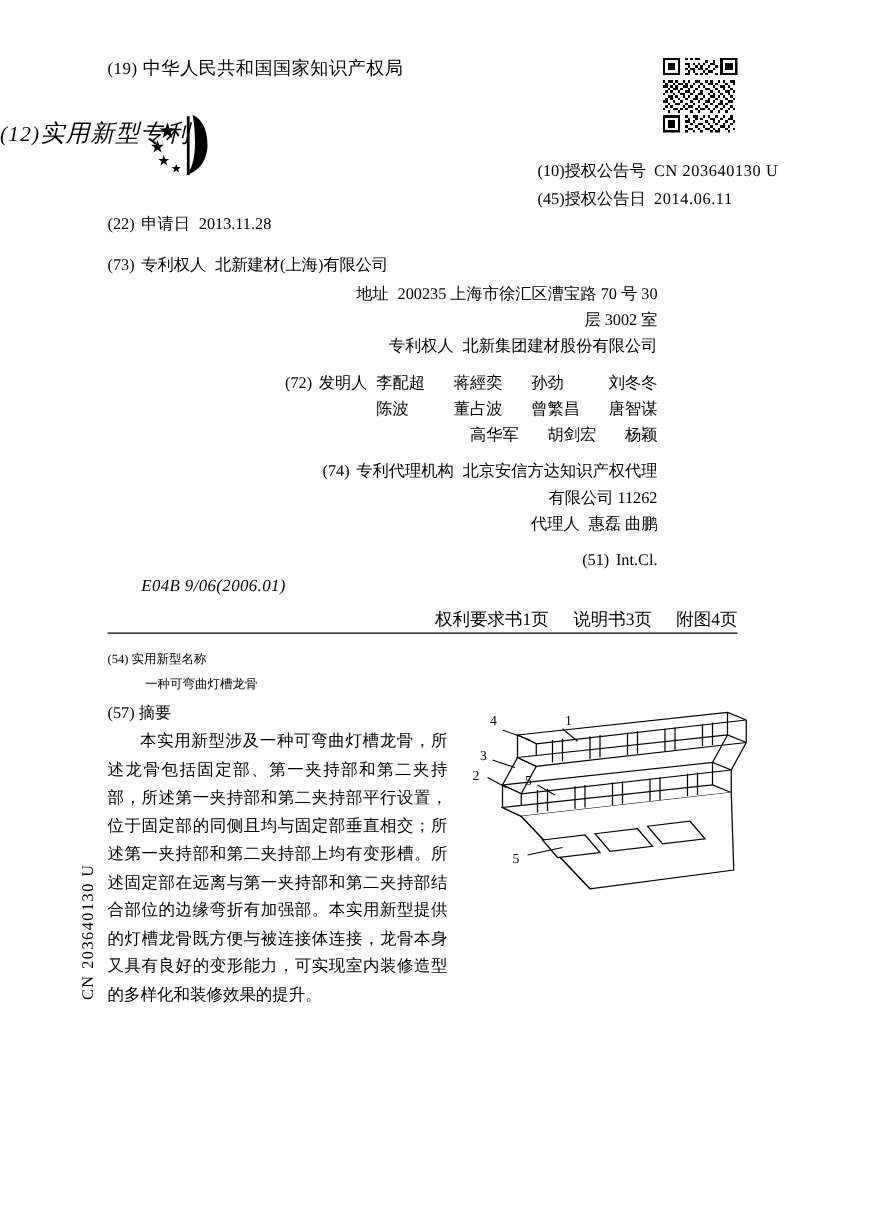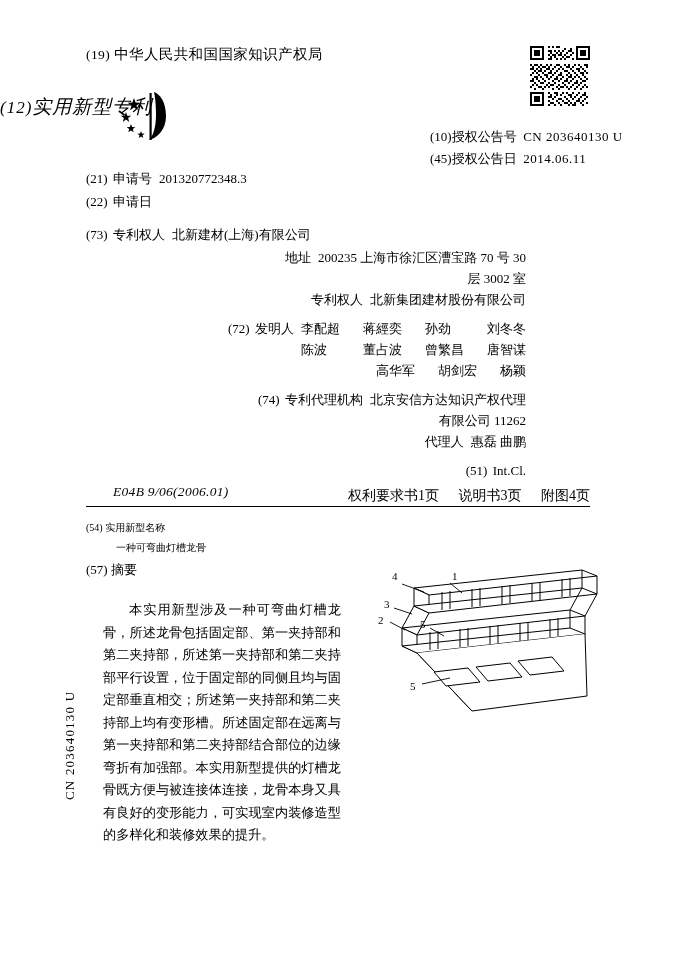--- a/index.html
+++ b/index.html
@@ -160,21 +160,21 @@
   .abstract {
     position: absolute;
     left: 86px;
     top: 582px;
     width: 272px;
     font-size: 13.2px;
     line-height: 22.5px;
     text-align: justify;
     text-justify: inter-character;
   }
-  .abstract p { margin: 17px; text-indent: 26px; }
+  .abstract p { margin: 0; text-indent: 26px; }
 
   
   .figure {
     position: absolute;
     left: 372px;
     top: 556px;
     width: 248px;
     height: 200px;
   }
 
@@ -433,29 +433,25 @@
 
   <div class="pub-no">
     <span>(10)</span><span>授权公告号</span>&nbsp;&nbsp;<span class="mono">CN 203640130 U</span>
   </div>
   <div class="pub-date">
     <span>(45)</span><span>授权公告日</span>&nbsp;&nbsp;<span class="mono">2014.06.11</span>
   </div>
 
   <div class="bib">
 
-    <div class="row">
-      <span class="code">(21)</span>
-      <span class="label">申请号</span>
-      <span class="val">201320772348.3</span>
-    </div>
 
     <div class="row">
       <span class="code">(22)</span>
       <span class="label">申请日</span>
+      <span class="val">2013.11.28</span>
     </div>
 
     <div style="height:10px"></div>
 
     <div class="row">
       <span class="code">(73)</span>
       <span class="label">专利权人</span>
       <span class="val">北新建材(上海)有限公司</span>
     </div>
 

